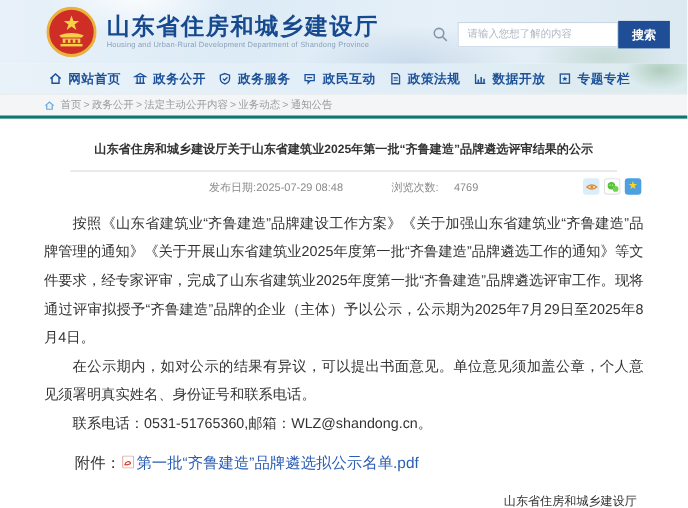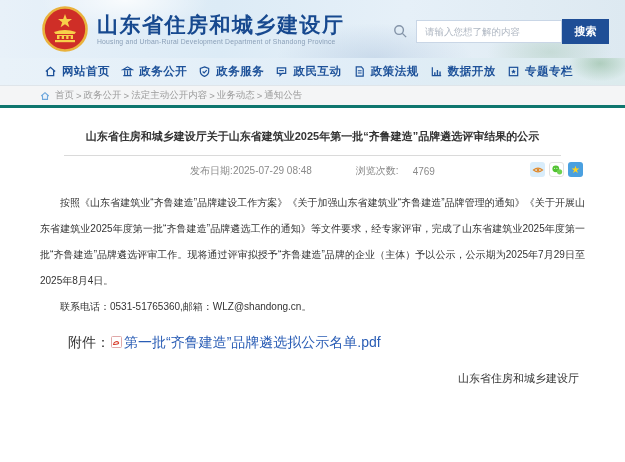--- a/index.html
+++ b/index.html
@@ -82,21 +82,21 @@
   .meta-icons { position: absolute; right: 2px; top: 6px; display: flex; }
   .micon {
     width: 15px; height: 15px; border-radius: 3px; margin-left: 4px;
     display: flex; align-items: center; justify-content: center; cursor: pointer;
   }
   .micon-eye { background: #d9edfb; }
   .micon-wechat { background: #ffffff; border: 1px solid #e2e2e2; }
   .micon-star { background: #4aa0e0; color: #ffd21e; font-size: 10px; line-height: 1; }
   .body-text { margin-top: 6px; }
   .body-text p {
-    font-size: 10px; color: #333; line-height: 26px;
+    font-size: 13px; color: #333; line-height: 26px;
     text-indent: 2em; text-align: justify;
   }
   .attachment-row {
     margin-top: 13px; font-size: 14px; line-height: 18px; padding-left: 2em;
     display: flex; align-items: center;
   }
   .pdf-icon { width: 11px; height: 12px; margin: 0 2px 0 1px; }
   .attachment-link { color: #2a5db5; cursor: pointer; text-decoration: none; }
   .signature { margin-top: 17px; text-align: right; font-size: 11px; color: #333; }
   .signature-org { padding-right: 6px; line-height: 20px; }
@@ -220,20 +220,21 @@
           <circle cx="3.6" cy="4.2" r="0.55" fill="#fff"></circle>
           <circle cx="5.9" cy="4.2" r="0.55" fill="#fff"></circle>
         </svg>
       </div>
       <div class="micon micon-star">★</div>
     </div>
   </div>
 
   <div class="body-text">
     <p>按照《山东省建筑业“齐鲁建造”品牌建设工作方案》《关于加强山东省建筑业“齐鲁建造”品牌管理的通知》《关于开展山东省建筑业2025年度第一批“齐鲁建造”品牌遴选工作的通知》等文件要求，经专家评审，完成了山东省建筑业2025年度第一批“齐鲁建造”品牌遴选评审工作。现将通过评审拟授予“齐鲁建造”品牌的企业（主体）予以公示，公示期为2025年7月29日至2025年8月4日。</p>
+    <p>在公示期内，如对公示的结果有异议，可以提出书面意见。单位意见须加盖公章，个人意见须署明真实姓名、身份证号和联系电话。</p>
     <p>联系电话：0531-51765360,邮箱：WLZ@shandong.cn。</p>
   </div>
 
   <div class="attachment-row">
     <span>附件：</span>
     <svg class="pdf-icon" viewBox="0 0 11 12">
       <rect x="0.5" y="0.5" width="10" height="11" rx="1" fill="#fff" stroke="#e0a8a8"></rect>
       <path d="M2.5 8.5 C3 5.5 6.5 5 7.5 6.5 C8.3 7.8 5.5 8.8 2.5 8.5 Z" fill="none" stroke="#d9402e" stroke-width="1.1"></path>
     </svg>
     <a class="attachment-link">第一批“齐鲁建造”品牌遴选拟公示名单.pdf</a>

